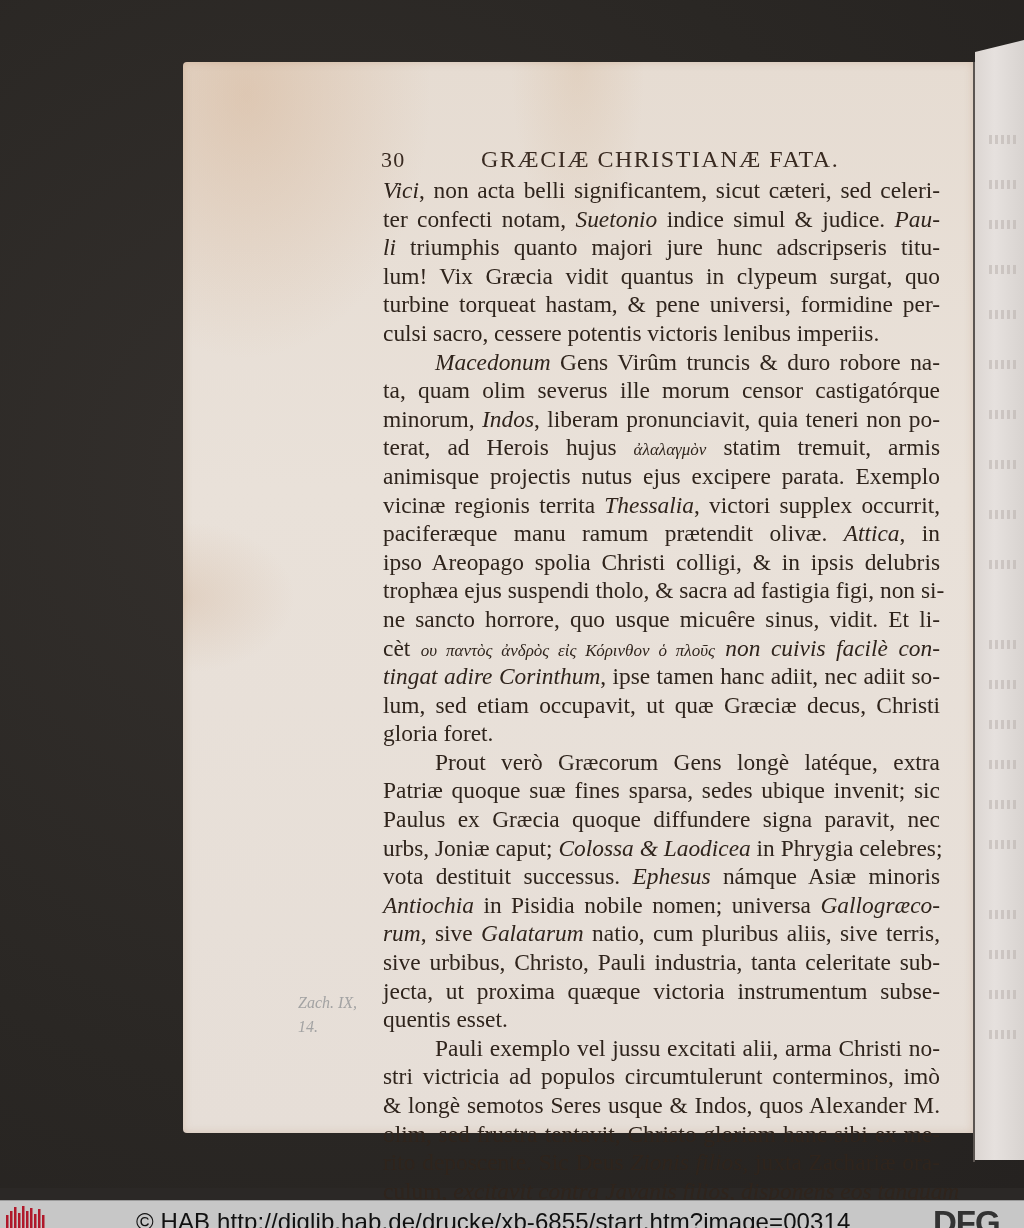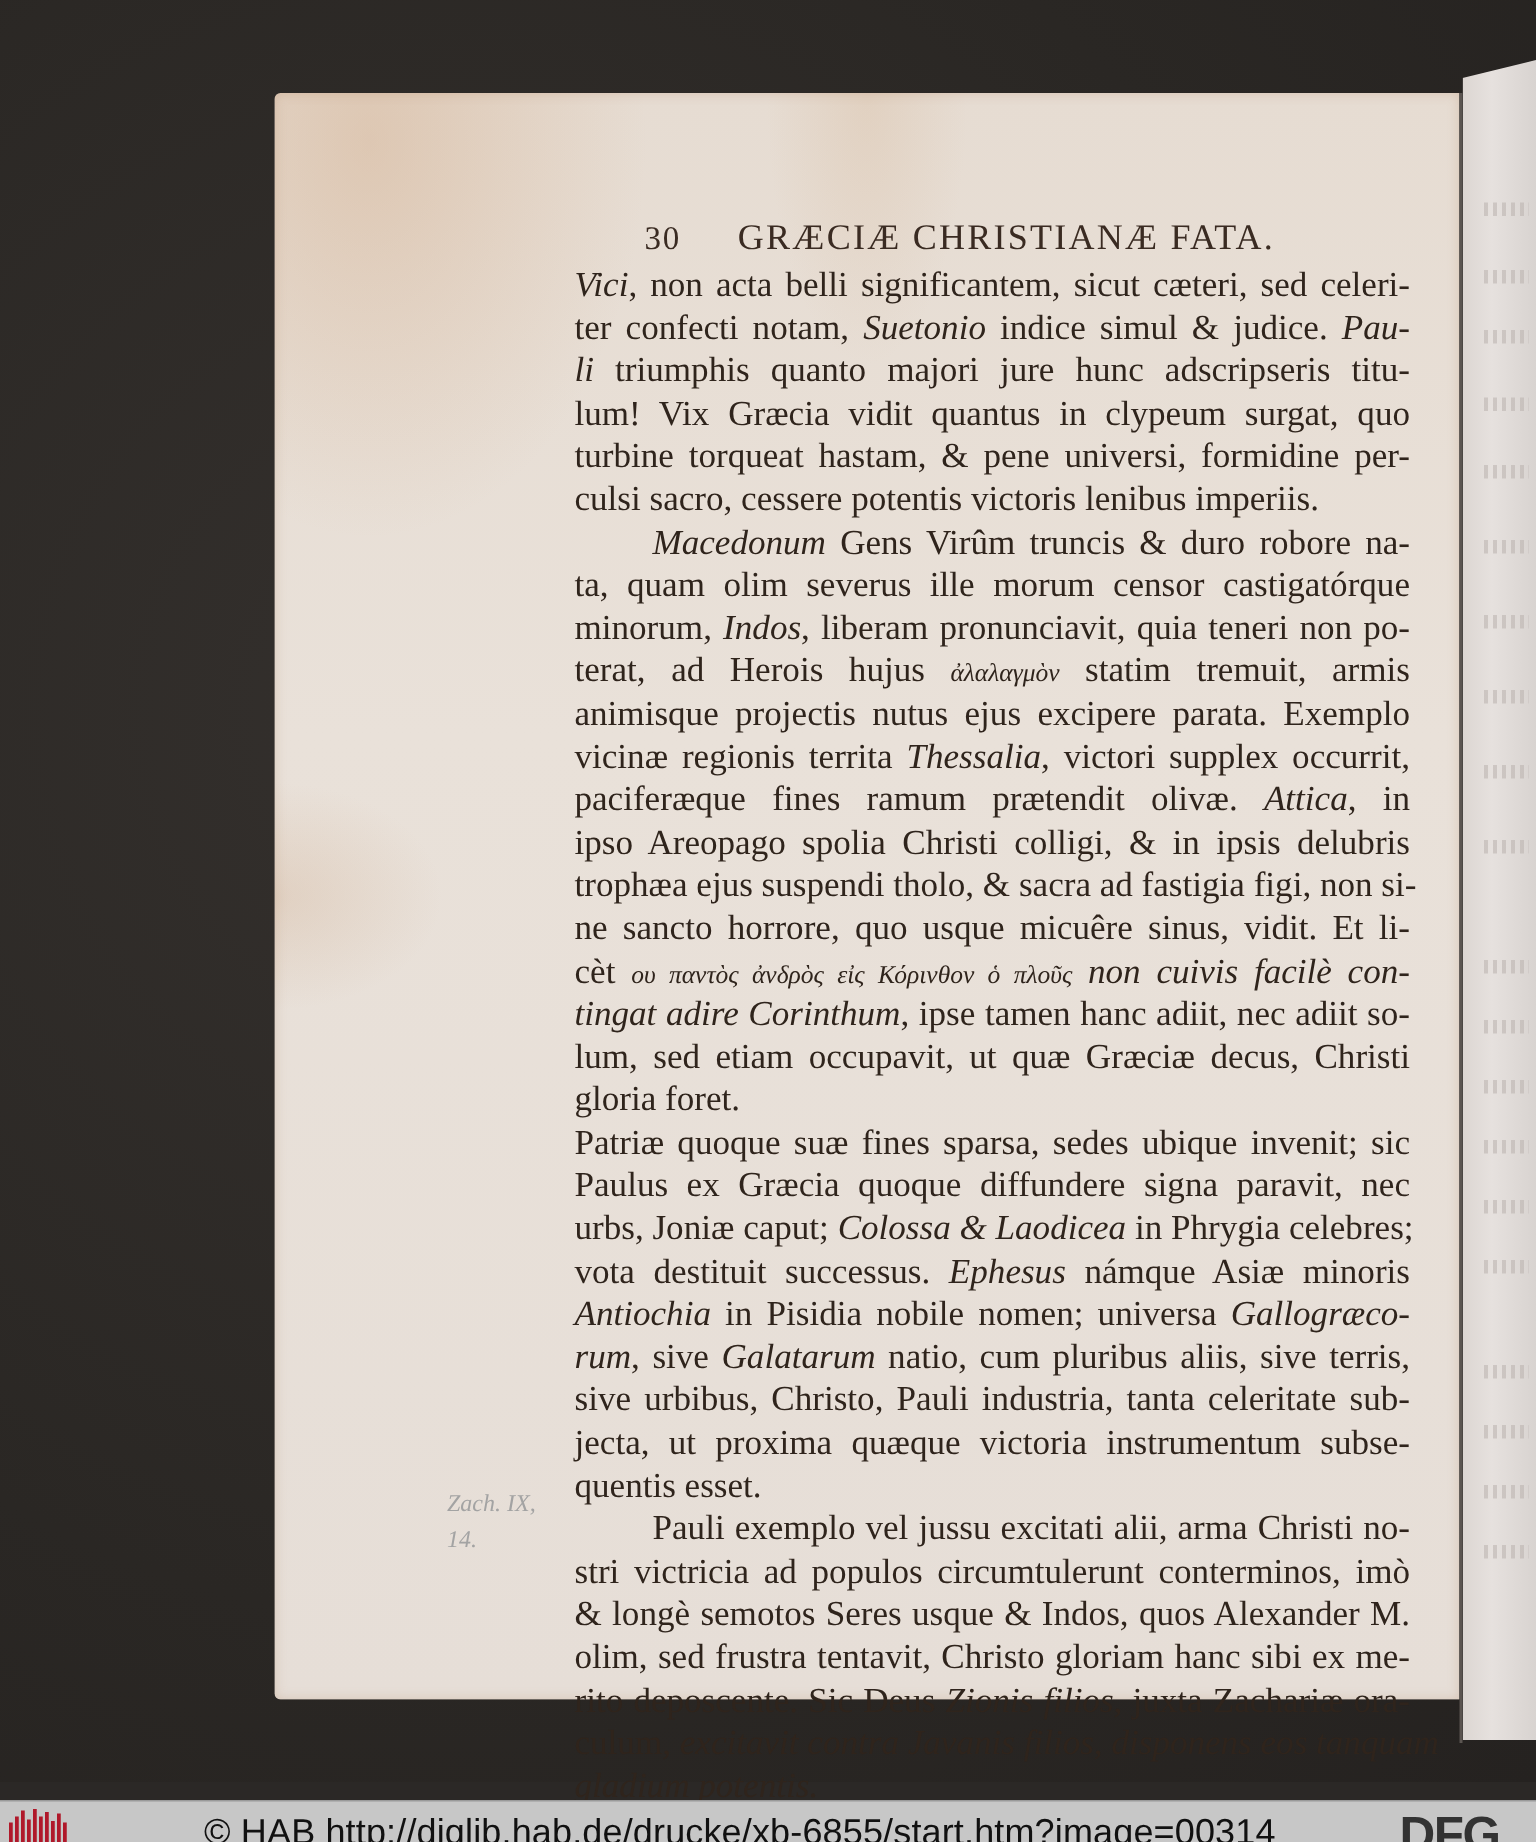--- a/index.html
+++ b/index.html
@@ -35,21 +35,20 @@
         radial-gradient(ellipse at 50% 0%, rgba(210,175,140,.25) 0%, transparent 12%),
         radial-gradient(ellipse at 0% 50%, rgba(200,160,125,.25) 0%, transparent 10%),
         linear-gradient(180deg, #e6dcd2 0%, #e9e1d9 40%, #e6ded7 100%);
       border-radius: 4px 0 0 4px;
       box-shadow: inset 0 0 8px rgba(170,120,80,.25);
     }
     .running-head {
       position: absolute; left: 381px; top: 146px; width: 480px;
       font-size: 24px; color: #3a2b22; letter-spacing: 1.2px;
       white-space: nowrap;
-      text-align: center;
     }
     .running-head .folio { display: inline-block; width: 100px; font-size: 22px; }
     .running-head .title { display: inline-block; letter-spacing: 1.5px; }
     .text-block {
       position: absolute; left: 383px; top: 176px; width: 557px;
       font-size: 23.4px; line-height: 28.6px; color: #2f241c;
     }
     .line {
       display: block; white-space: nowrap; text-align: justify;
       text-align-last: justify; height: 28.6px;
@@ -120,28 +119,29 @@
     <span class="line"><span class="it">li</span><span> triumphis quanto majori jure hunc adscripseris titu-</span></span>
     <span class="line"><span>lum! Vix Græcia vidit quantus in clypeum surgat, quo</span></span>
     <span class="line"><span>turbine torqueat hastam, &amp; pene universi, formidine per-</span></span>
     <span class="line last"><span>culsi sacro, cessere potentis victoris lenibus imperiis.</span></span>
     <span class="line indent"><span class="it">Macedonum</span><span> Gens Virûm truncis &amp; duro robore na-</span></span>
     <span class="line"><span>ta, quam olim severus ille morum censor castigatórque</span></span>
     <span class="line"><span>minorum, </span><span class="it">Indos</span><span>, liberam pronunciavit, quia teneri non po-</span></span>
     <span class="line"><span>terat, ad Herois hujus </span><span class="greek">ἀλαλαγμὸν</span><span> statim tremuit, armis</span></span>
     <span class="line"><span>animisque projectis nutus ejus excipere parata. Exemplo</span></span>
     <span class="line"><span>vicinæ regionis territa </span><span class="it">Thessalia</span><span>, victori supplex occurrit,</span></span>
-    <span class="line"><span>paciferæque fines ramum prætendit olivæ. </span><span class="it">Attica</span><span>, in</span></span>
+    <span class="line"><span>paciferæque manu ramum prætendit olivæ. </span><span class="it">Attica</span><span>, in</span></span>
     <span class="line"><span>ipso Areopago spolia Christi colligi, &amp; in ipsis delubris</span></span>
     <span class="line"><span>trophæa ejus suspendi tholo, &amp; sacra ad fastigia figi, non si-</span></span>
     <span class="line"><span>ne sancto horrore, quo usque micuêre sinus, vidit. Et li-</span></span>
     <span class="line"><span>cèt </span><span class="greek">ου παντὸς ἀνδρὸς εἰς Κόρινθον ὁ πλοῦς</span><span class="it"> non cuivis facilè con-</span></span>
     <span class="line"><span class="it">tingat adire Corinthum</span><span>, ipse tamen hanc adiit, nec adiit so-</span></span>
     <span class="line"><span>lum, sed etiam occupavit, ut quæ Græciæ decus, Christi</span></span>
     <span class="line last"><span>gloria foret.</span></span>
+    <span class="line indent"><span>Prout verò Græcorum Gens longè latéque, extra</span></span>
     <span class="line"><span>Patriæ quoque suæ fines sparsa, sedes ubique invenit; sic</span></span>
     <span class="line"><span>Paulus ex Græcia quoque diffundere signa paravit, nec</span></span>
     <span class="line"><span>urbs, Joniæ caput; </span><span class="it">Colossa &amp; Laodicea</span><span> in Phrygia celebres;</span></span>
     <span class="line"><span>vota destituit successus. </span><span class="it">Ephesus</span><span> námque Asiæ minoris</span></span>
     <span class="line"><span class="it">Antiochia</span><span> in Pisidia nobile nomen; universa </span><span class="it">Gallogræco-</span></span>
     <span class="line"><span class="it">rum</span><span>, sive </span><span class="it">Galatarum</span><span> natio, cum pluribus aliis, sive terris,</span></span>
     <span class="line"><span>sive urbibus, Christo, Pauli industria, tanta celeritate sub-</span></span>
     <span class="line"><span>jecta, ut proxima quæque victoria instrumentum subse-</span></span>
     <span class="line last"><span>quentis esset.</span></span>
     <span class="line indent"><span>Pauli exemplo vel jussu excitati alii, arma Christi no-</span></span>

